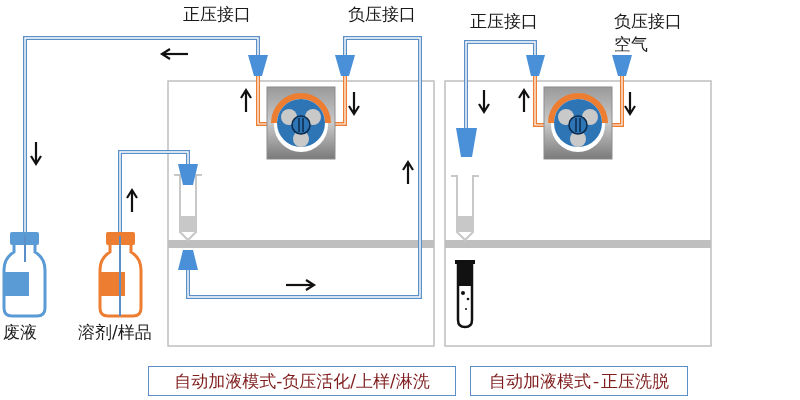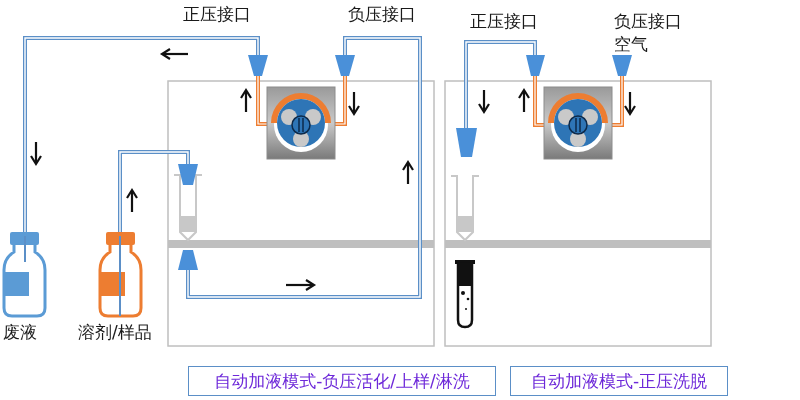--- a/index.html
+++ b/index.html
@@ -1,23 +1,23 @@
 <!DOCTYPE html>
 <html><head>
 <meta charset="utf-8">
 <style>
   html, body { margin: 0; padding: 0; background: #ffffff; }
   body { width: 800px; height: 400px; position: relative; overflow: hidden;
          font-family: "DejaVu Sans", "Liberation Sans", sans-serif; }
   svg { position: absolute; left: 0; top: 0; }
   .lbl { font-family: "DejaVu Sans", "Liberation Sans", sans-serif; font-size: 17px; fill: #1a1a1a; }
   .cap-box { position: absolute; top: 366px; height: 30px; border: 1px solid #5b8fc7;
-             background: #fff; box-sizing: border-box; font-size: 17px; color: #6d28d9;
+             background: #fff; box-sizing: border-box; font-size: 17px; color: #7f1d1d;
              display: flex; align-items: center; justify-content: center;
-             font-family: "DejaVu Sans", "Liberation Sans", sans-serif; white-space: nowrap; margin-left: 40px; }
+             font-family: "DejaVu Sans", "Liberation Sans", sans-serif; white-space: nowrap; }
 </style>
 </head>
 <body>
 
 <svg width="800" height="400" viewBox="0 0 800 400">
   <defs>
     <linearGradient id="housing" x1="0" y1="0" x2="0" y2="1">
       <stop offset="0" stop-color="#9a9a9a"></stop>
       <stop offset="0.5" stop-color="#c9c9c9"></stop>
       <stop offset="1" stop-color="#7a7a7a"></stop>
@@ -145,13 +145,13 @@
   <use href="#arrow-down" x="484" y="90"></use>
   <use href="#arrow-up" x="524" y="90"></use>
   <use href="#arrow-down" x="630" y="92"></use>
 
   <text class="lbl" x="470" y="27">正压接口</text>
   <text class="lbl" x="614" y="27">负压接口</text>
   <text class="lbl" x="614" y="50">空气</text>
 </svg>
 
 <div class="cap-box" style="left:148px; width:308px;">自动加液模式-负压活化/上样/淋洗</div>
-<div class="cap-box" style="left:470px; width:218px;">自动加液模式-正压洗脱</div>
+<div class="cap-box" style="left:470px; width:218px;font-family:Liberation Mono, monospace;">自动加液模式-正压洗脱</div>
 
 </body></html>

